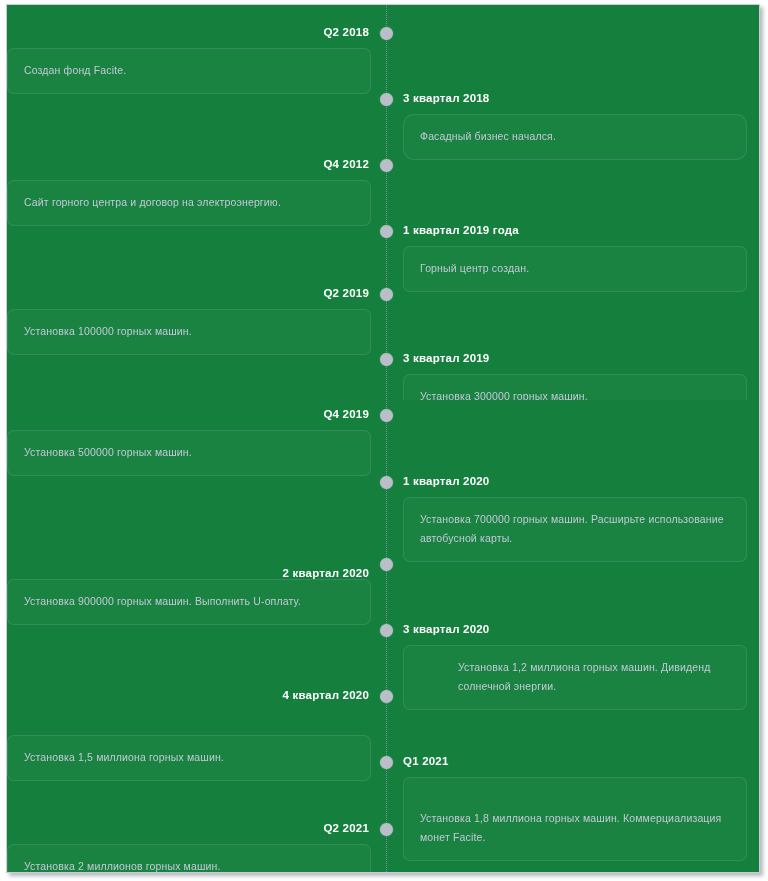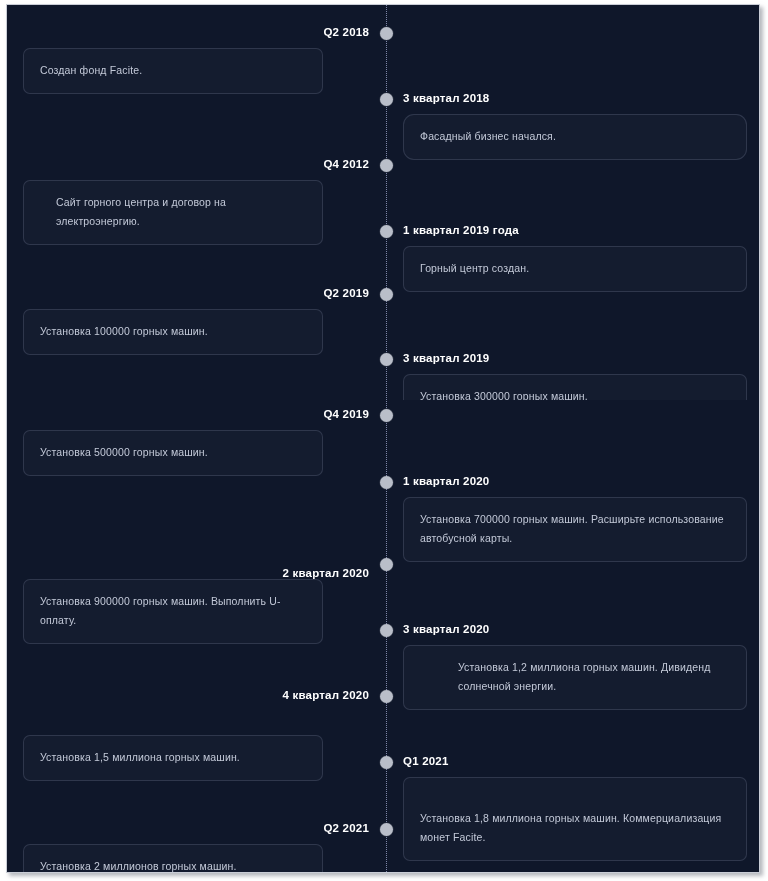--- a/index.html
+++ b/index.html
@@ -86,60 +86,60 @@
   .card {
     position: absolute;
     top: 21px;
     box-sizing: border-box;
     background: rgba(255,255,255,0.022);
     border: 1px solid rgba(170,182,215,0.18);
     border-radius: 7px;
     padding: 12px 16px 13px 16px;
   }
   .row.left .card {
-    left: 16px;
-    width: 300px;
+    left: 0;
+    width: 364px;
   }
   .row.right .card {
     left: 396px;
     width: 344px;
   }
   .card .desc {
     font-size: 10.5px;
     line-height: 19px;
     color: #c3c9d8;
     letter-spacing: 0.15px;
     margin: 0;
   }
 </style>
 </head>
 <body style="background: rgb(255, 255, 255);">
 
-<div id="frame" style="background: #0f172a; border-color: rgb(201, 205, 214);">
+<div id="frame" style="background: #15803d; border-color: rgb(201, 205, 214);">
   <div id="spine" style="border-left-color: rgb(126, 135, 168);"></div>
   <div id="timeline">
       <div class="row left" style="top: 22px;">
         <div class="dot" style="background: rgb(185, 190, 201);"></div>
         <div class="label" style="color: rgb(255, 255, 255);">Q2 2018</div>
         <div class="card" style="border-color: rgba(170, 182, 215, 0.18);">
           <p class="desc" style="color: rgb(195, 201, 216);">Создан фонд Facite.</p>
         </div>
       </div>
       <div class="row right" style="top: 88px;">
         <div class="dot" style="background: rgb(185, 190, 201);"></div>
         <div class="label" style="color: rgb(255, 255, 255);">3 квартал 2018</div>
         <div class="card" style="border-color: rgba(170, 182, 215, 0.18); border-radius: 11px;">
           <p class="desc" style="color: rgb(195, 201, 216);">Фасадный бизнес начался.</p>
         </div>
       </div>
       <div class="row left" style="top: 154px;">
         <div class="dot" style="background: rgb(185, 190, 201);"></div>
         <div class="label" style="color: rgb(255, 255, 255);">Q4 2012</div>
         <div class="card" style="border-color: rgba(170, 182, 215, 0.18);">
-          <p class="desc" style="color: rgb(195, 201, 216); margin-left: 16px;">Сайт горного центра и договор на электроэнергию.</p>
+          <p class="desc" style="color: rgb(195, 201, 216);">Сайт горного центра и договор на электроэнергию.</p>
         </div>
       </div>
       <div class="row right" style="top: 220px;">
         <div class="dot" style="background: rgb(185, 190, 201);"></div>
         <div class="label" style="color: rgb(255, 255, 255);">1 квартал 2019 года</div>
         <div class="card" style="border-color: rgba(170, 182, 215, 0.18);">
           <p class="desc" style="color: rgb(195, 201, 216);">Горный центр создан.</p>
         </div>
       </div>
       <div class="row left" style="top: 283px;">

